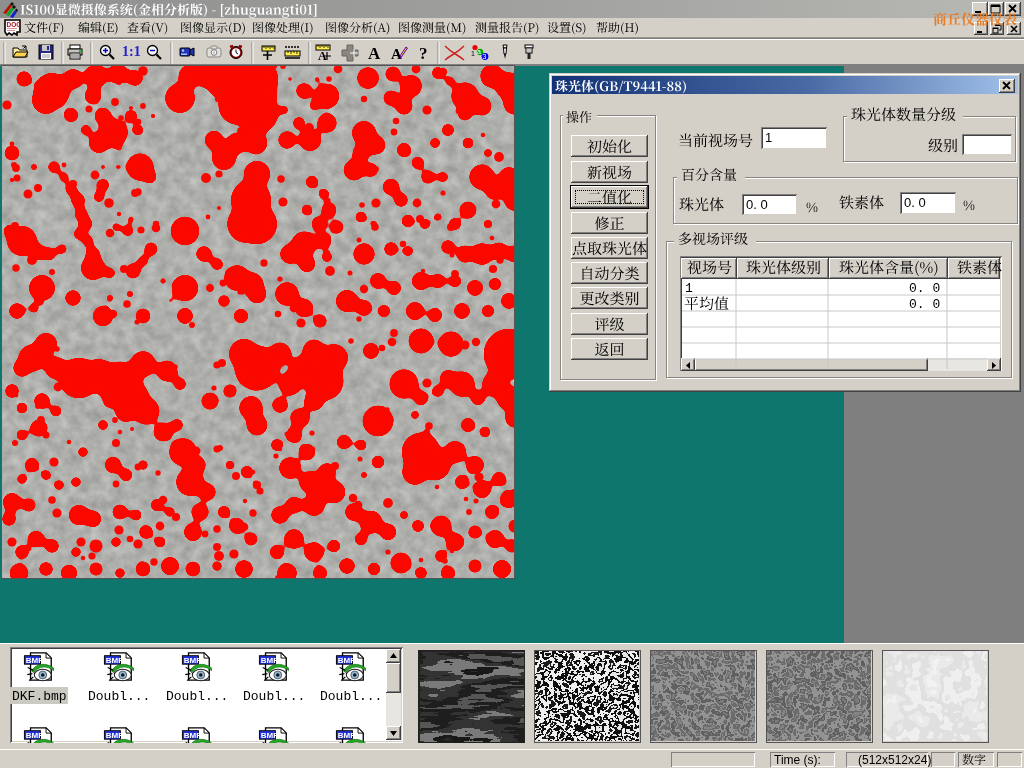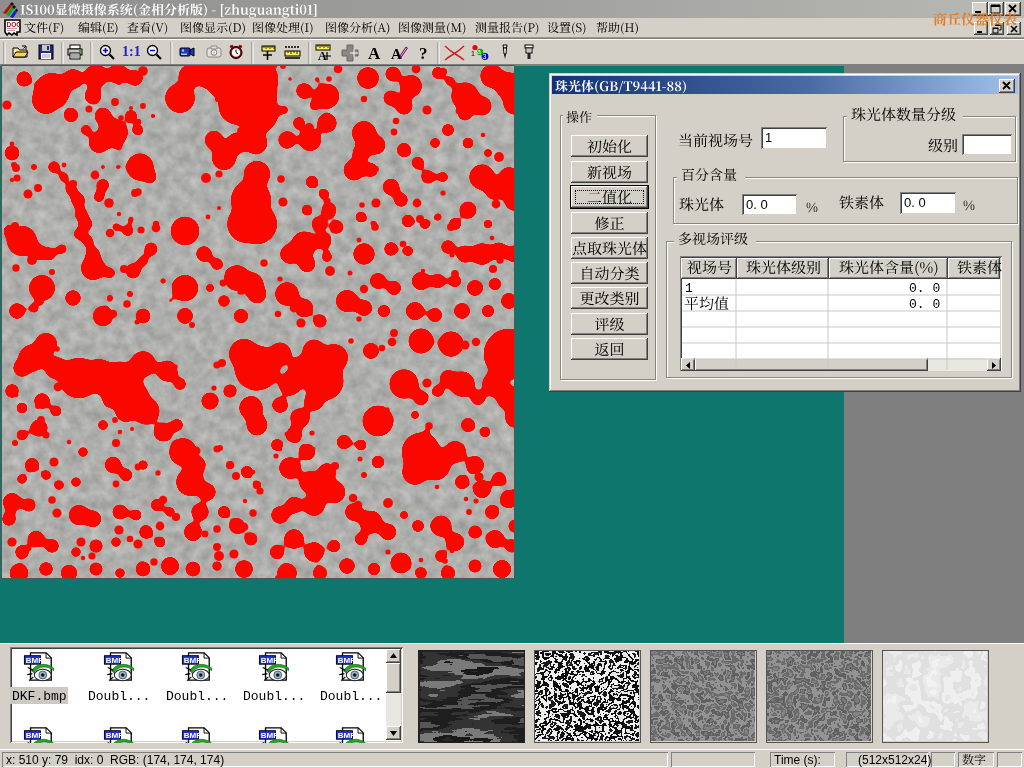--- a/index.html
+++ b/index.html
@@ -938,23 +938,20 @@
 <div style="position:absolute;left:0;top:0;width:14px;height:13px;background:#d4d0c8;box-shadow:inset -1px -1px #404040,inset 1px 1px #fff,inset -2px -2px #808080"><svg width="14" height="13">
           <path d="M9 3 L5 6.5 L9 10 z" fill="#000"></path>
         </svg></div>
 <div style="position:absolute;right:0;top:0;width:14px;height:13px;background:#d4d0c8;box-shadow:inset -1px -1px #404040,inset 1px 1px #fff,inset -2px -2px #808080"><svg width="14" height="13">
           <path d="M5 3 L9 6.5 L5 10 z" fill="#000"></path>
         </svg></div>
 <div style="position:absolute;left:14px;top:0;width:233px;height:13px;background:#d4d0c8;box-shadow:inset -1px -1px #404040,inset 1px 1px #fff,inset -2px -2px #808080"></div>
 </div>
 </div>
 <div class="statusbar">
-<div class="scell" style="left:2px;width:666px">
-      <span style="position:absolute;left:4px;top:1px;white-space:pre">x: 510 y: 79  idx: 0  RGB: (174, 174, 174)</span>
-    </div>
 <div class="scell" style="left:671px;width:84px"></div>
 <div class="scell" style="left:770px;width:65px">
       <span style="position:absolute;left:4px;top:1px">Time (s): 0.113</span>
     </div>
 <div class="scell" style="left:846px;width:82px">
       <span style="position:absolute;left:12px;top:1px">(512x512x24)</span>
     </div>
 <div class="scell" style="left:931px;width:24px"></div>
 <div class="scell" style="left:958px;width:36px"></div>
 <div class="scell" style="left:997px;width:25px"></div>

